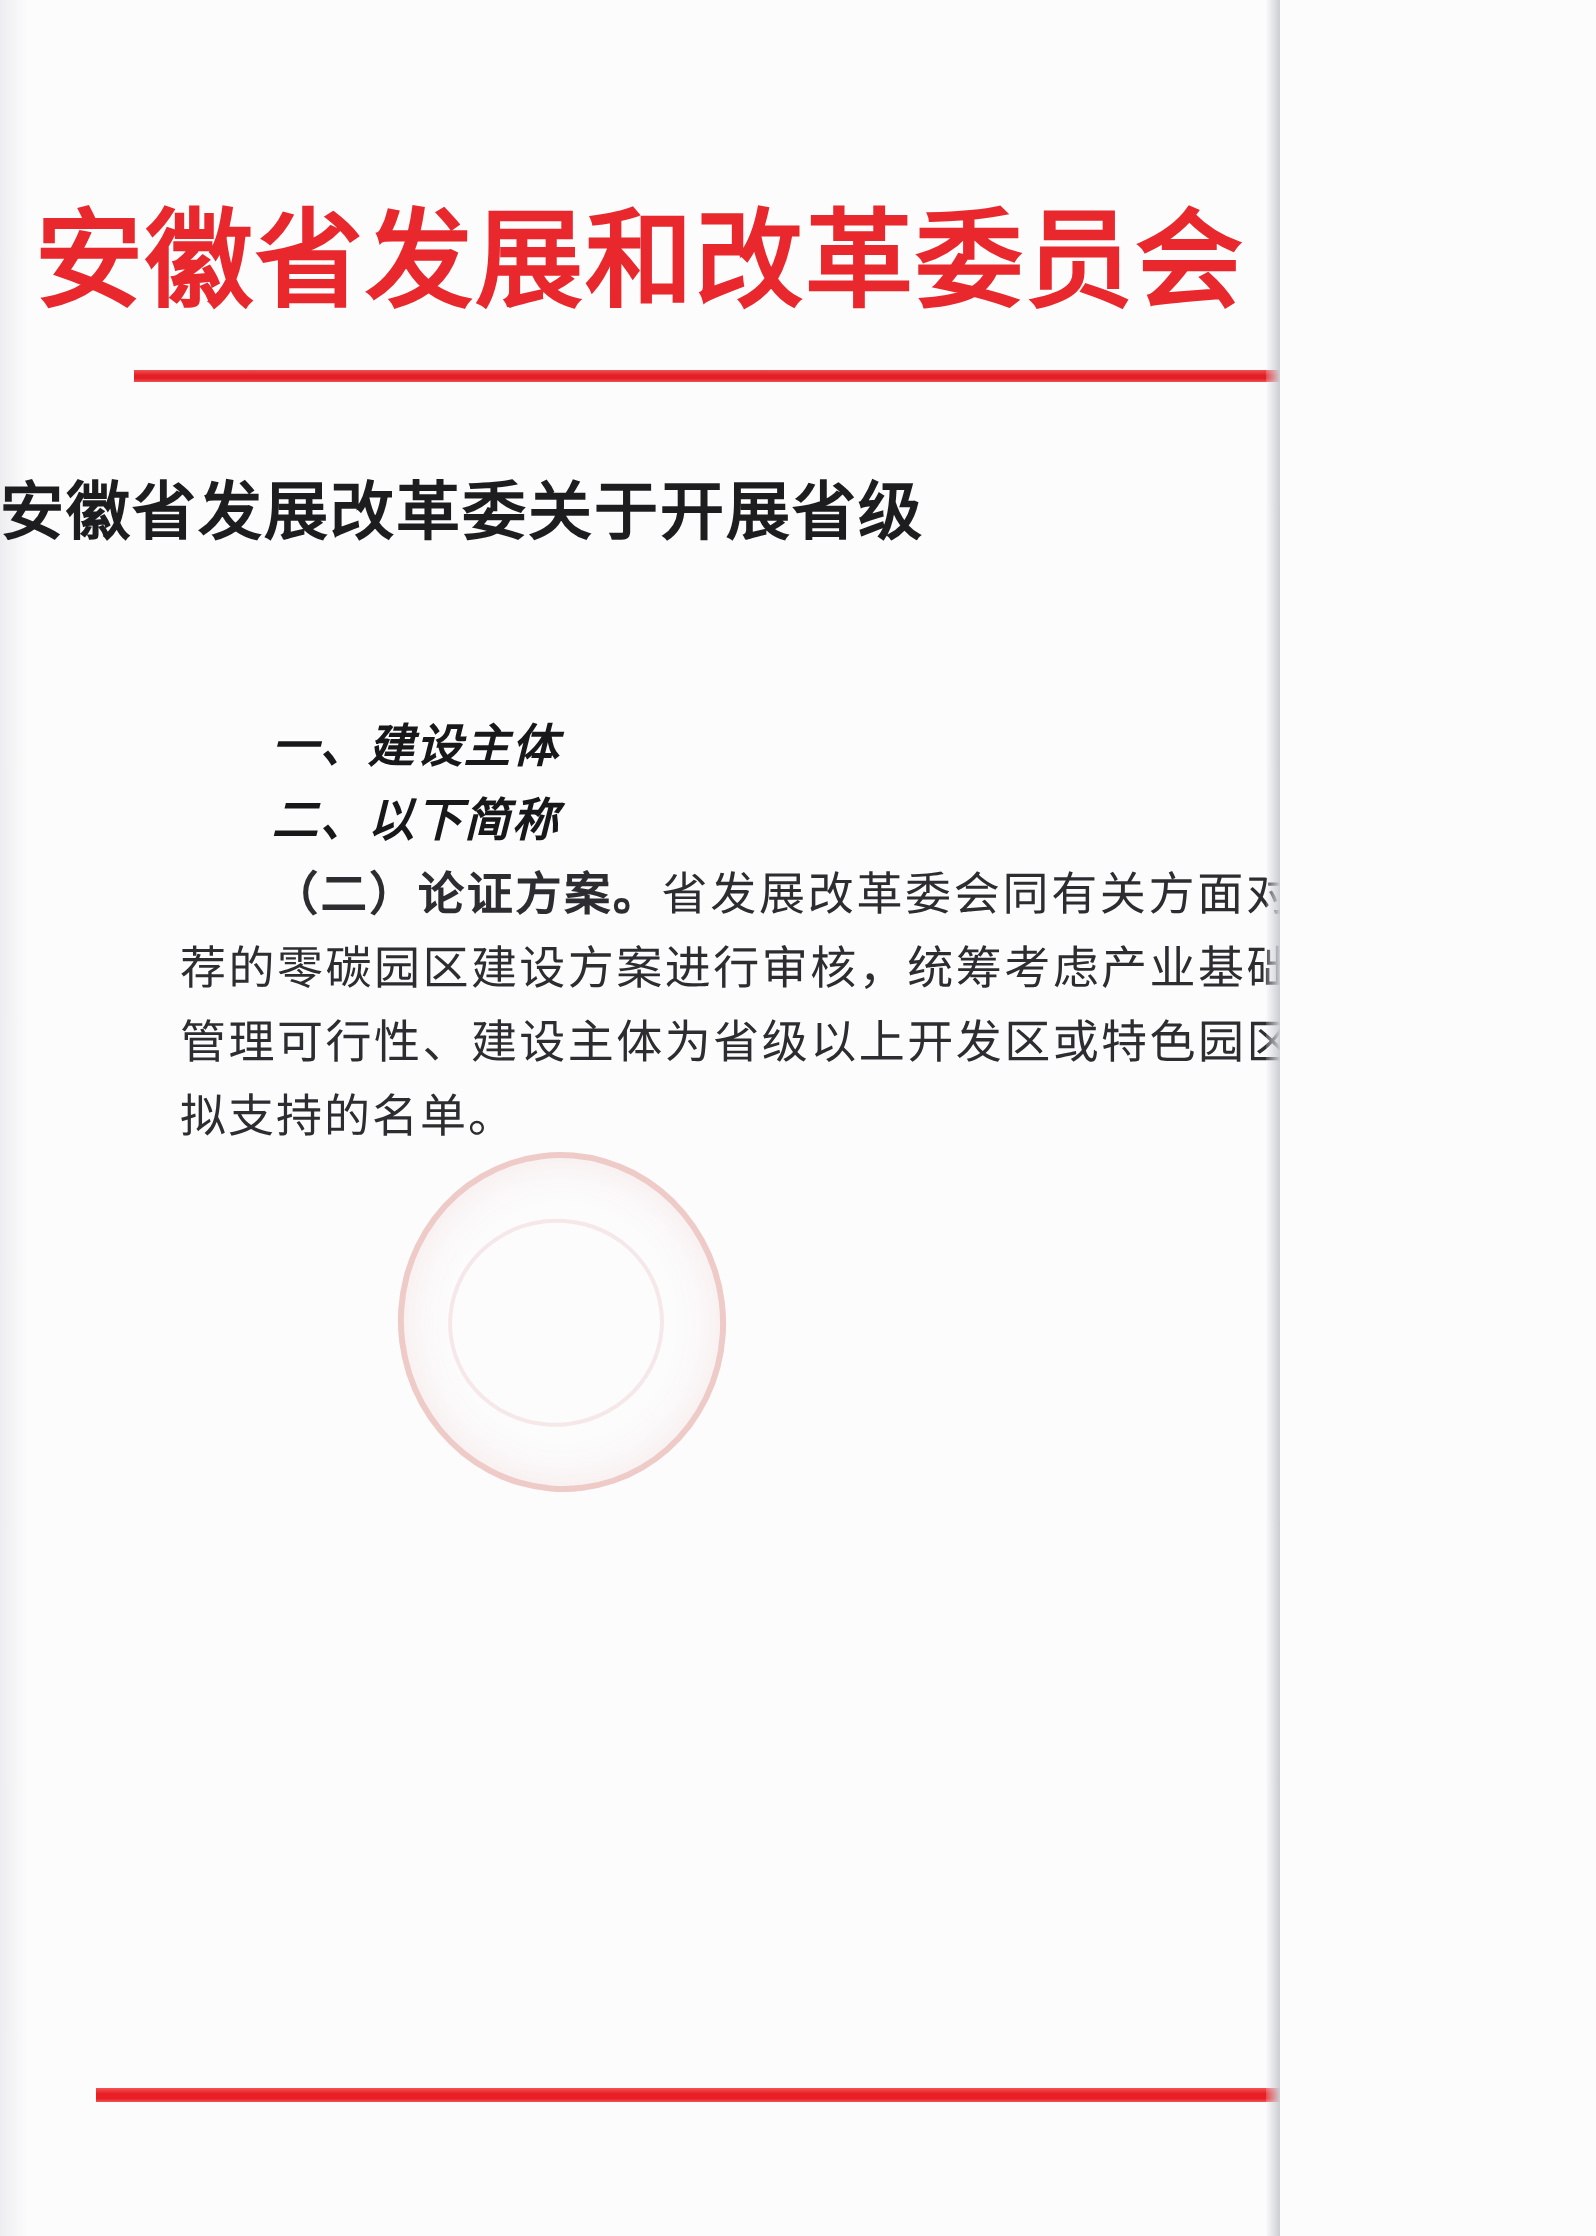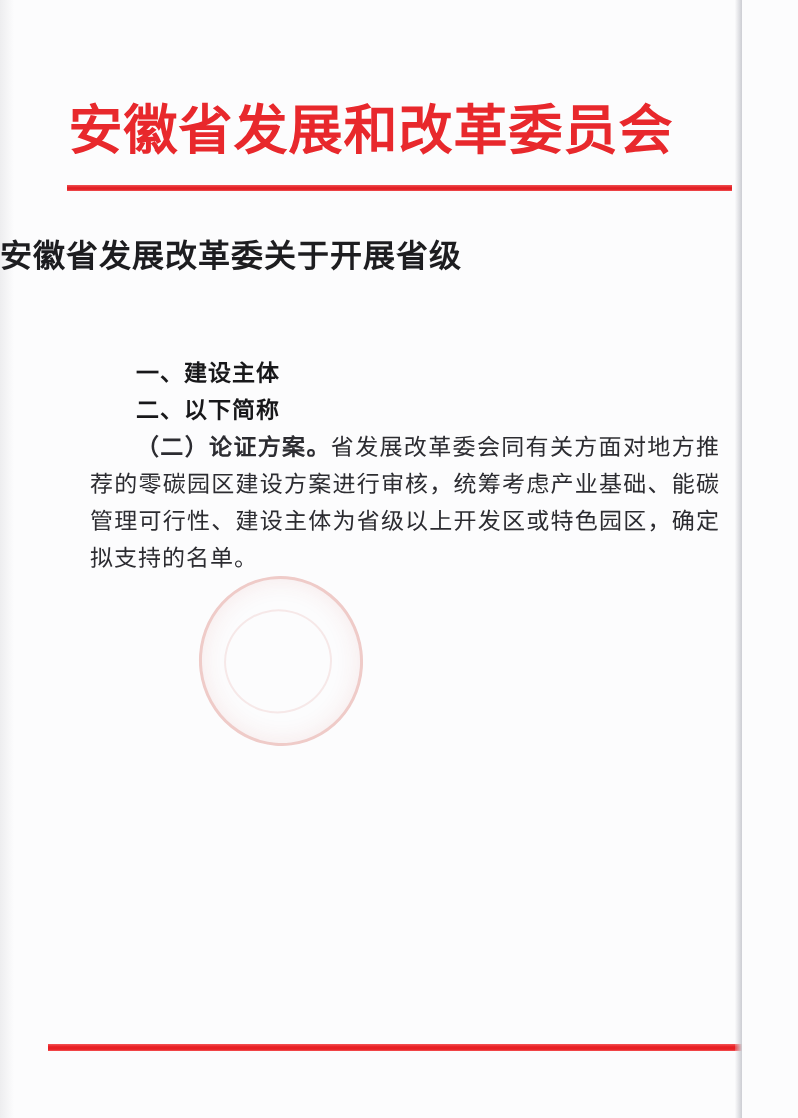--- a/index.html
+++ b/index.html
@@ -2,21 +2,21 @@
 <html lang="zh-CN"><head>
 <meta charset="utf-8">
 <style>
   html, body {
     margin: 0;
     padding: 0;
     background: #fcfcfd;
   }
   .page {
     position: relative;
-    width: 742px;
+    width: 640px;
     height: 1118px;
     background: #fcfcfd;
     overflow: hidden;
     font-family: "Liberation Serif", "DejaVu Serif", serif;
   }
   
   .page-left-shade {
     position: absolute; left: 0; top: 0; width: 14px; height: 100%;
     background: linear-gradient(to right, rgba(225,225,228,0.55), rgba(255,255,255,0));
   }
@@ -70,20 +70,21 @@
   }
   .body-text h2.section-heading {
     margin: 0;
     font-family: "Liberation Sans", "DejaVu Sans", sans-serif;
     font-weight: bold;
     font-size: 23px;
     line-height: 37px;
     letter-spacing: 1px;
     text-indent: 2em;
     color: #18181a;
+    font-style: italic;
   }
   .lead {
     font-weight: bold;
   }
 
   
   .seal {
     position: absolute; left: 199px; top: 576px; width: 158px; height: 164px;
     border: 3px solid rgba(201, 62, 52, 0.26);
     border-radius: 50%;

